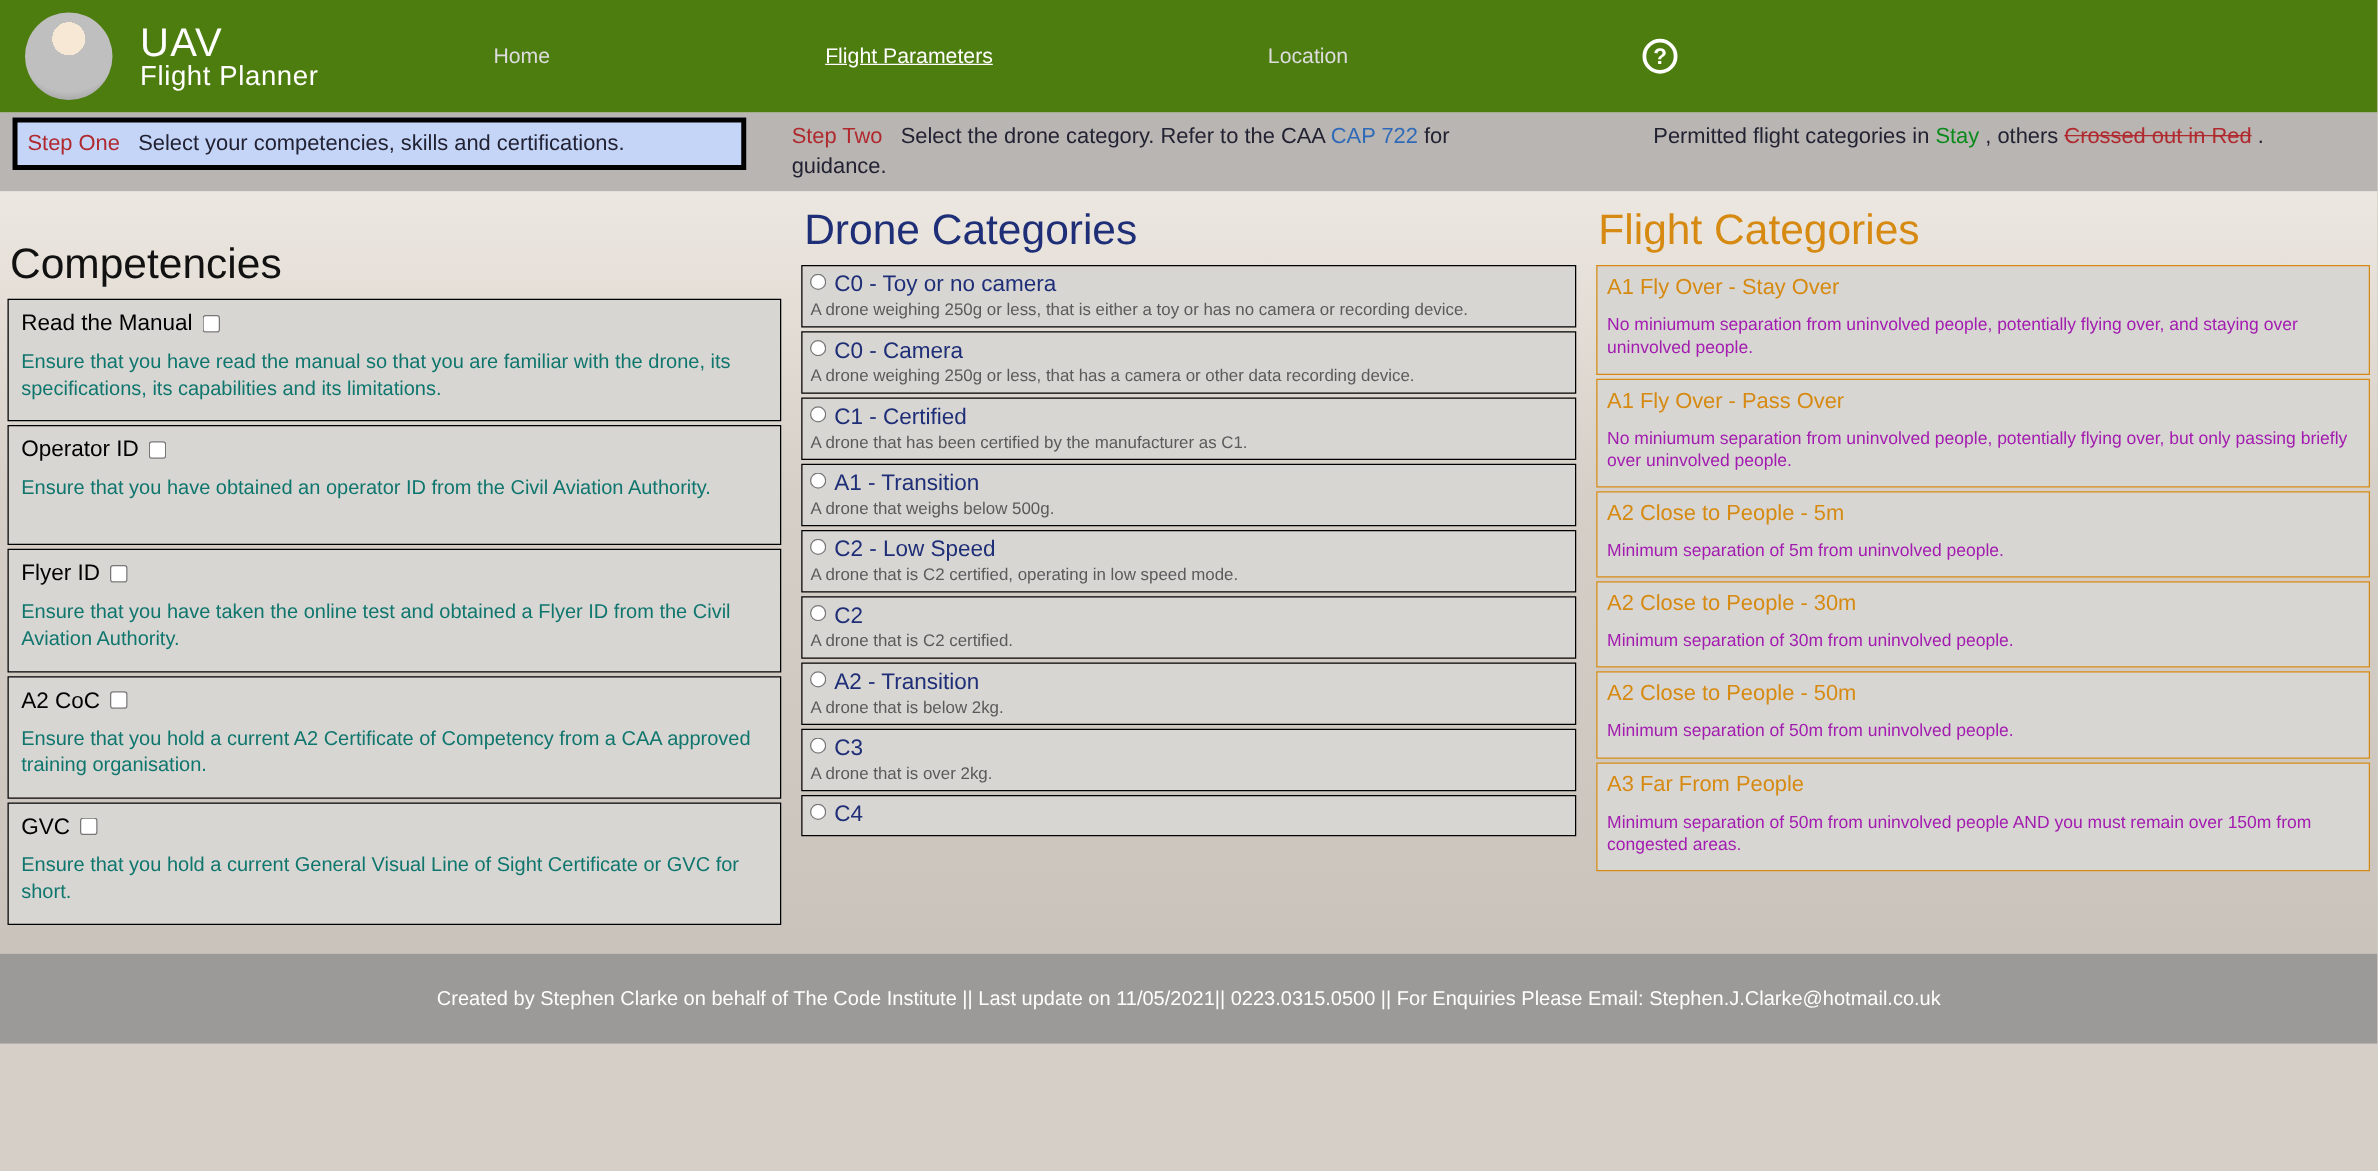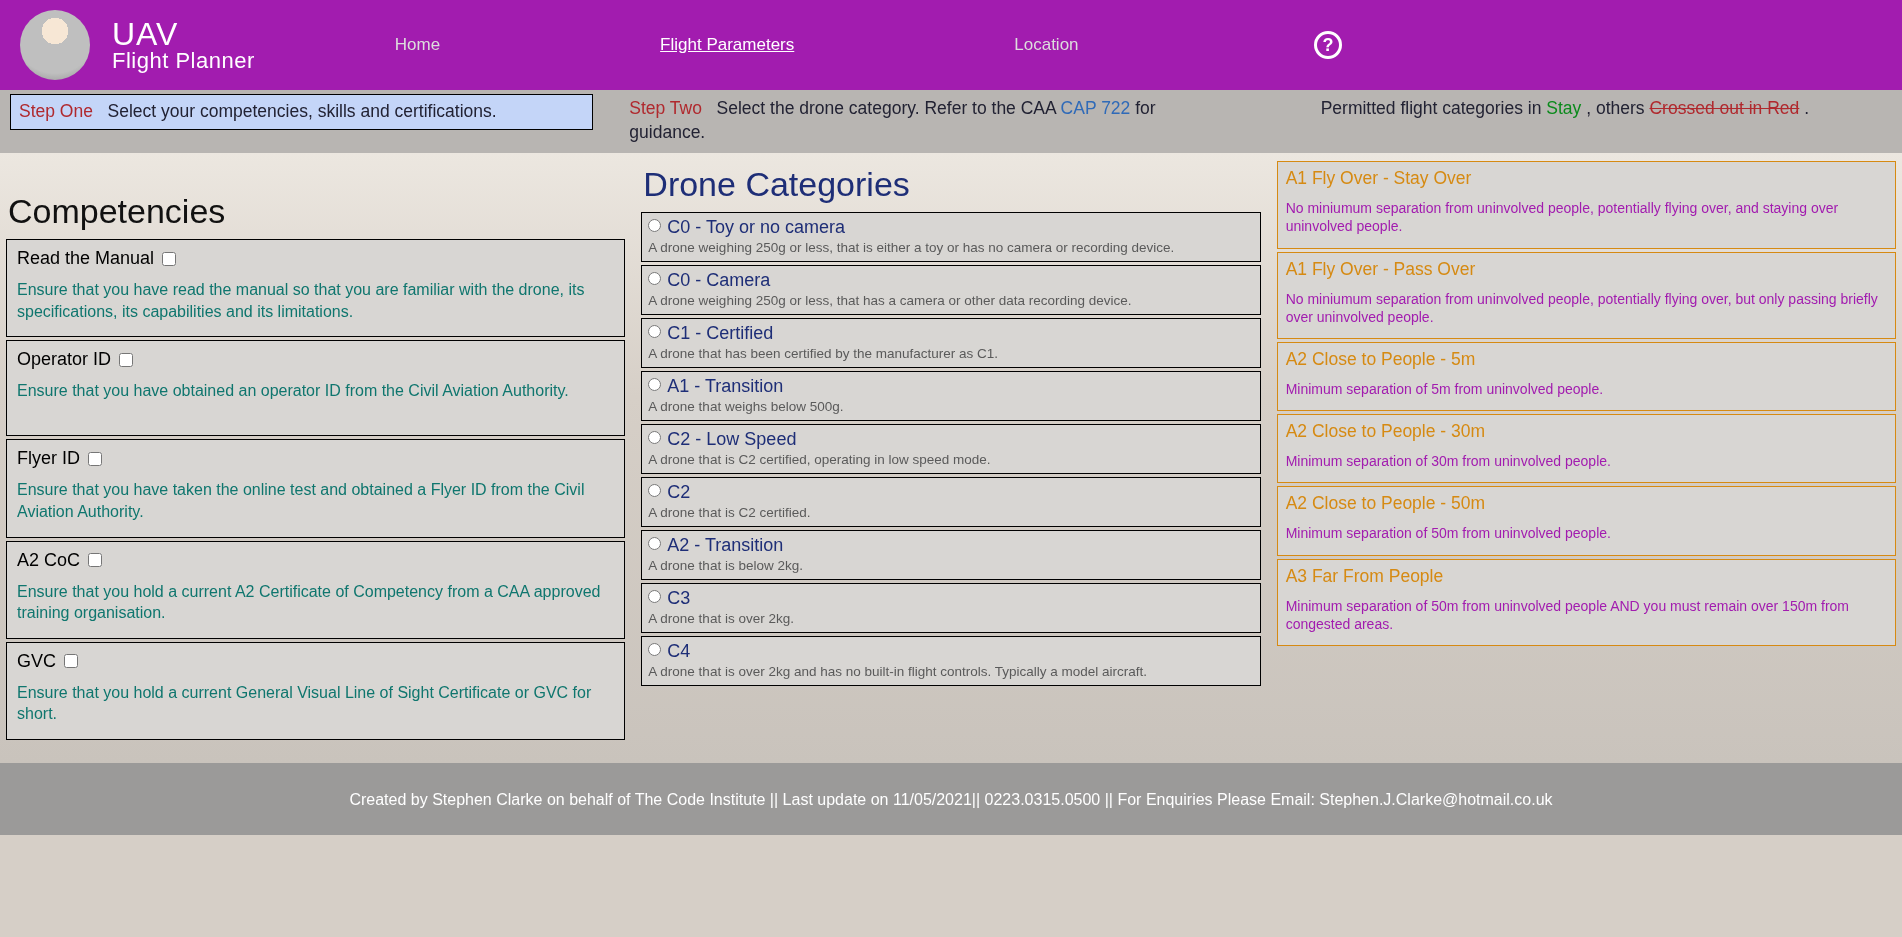--- a/index.html
+++ b/index.html
@@ -4,21 +4,21 @@
 <style>
   * { box-sizing: border-box; margin: 0; padding: 0; }
   body {
     font-family: "Segoe UI", "Helvetica Neue", Arial, sans-serif;
     background: #d6cfc7;
     color: #222;
     width: 1902px;
   }
   
   header.nav {
-    background: #a21caf;
+    background: #4d7c0f;
     color: #fff;
     display: flex;
     align-items: center;
     height: 90px;
     padding: 0 20px;
   }
   .avatar {
     width: 70px; height: 70px;
     border-radius: 50%;
     background: radial-gradient(circle at 50% 30%, #f7e7d5 0 22%, #bfbfbf 22% 70%, #8a8a8a 100%);
@@ -56,21 +56,21 @@
   }
   .step {
     flex: 1;
     font-size: 17.5px;
     color: #223;
     line-height: 1.35;
     padding: 3px 6px;
   }
   .step-one-box {
     background: #c4d5f8;
-    border: 1px solid #000000;
+    border: 4px solid #000000;
     padding: 5px 8px;
     max-width: 610px;
   }
   .step-label-red { color: #b0292e; font-weight: 500; }
   .green { color: #0b8a1c; }
   .red-strike { color: #b0292e; text-decoration: line-through; }
   a.cap { color: #2f6ab8; text-decoration: none; }
   
   .main {
     display: flex;
@@ -269,25 +269,25 @@
           <input type="radio" name="drone" style="">
         <span>C3</span>
         </div>
       <div class="desc">A drone that is over 2kg.</div>
     </div>
     <div class="drone-box">
       <div class="title">
           <input type="radio" name="drone" style="">
         <span>C4</span>
         </div>
-      <div class="desc">A drone that is over 2kg and has no built-in flight controls. Typically a model aircraft.</div>
     </div>
   </section>
 
   <section class="col flightcats">
+    <h2>Flight Categories</h2>
 
     <div class="fc-box">
       <div class="title">A1 Fly Over - Stay Over</div>
       <div class="desc">No miniumum separation from uninvolved people, potentially flying over, and staying over uninvolved people.</div>
     </div>
     <div class="fc-box">
       <div class="title">A1 Fly Over - Pass Over</div>
       <div class="desc">No miniumum separation from uninvolved people, potentially flying over, but only passing briefly over uninvolved people.</div>
     </div>
     <div class="fc-box">

